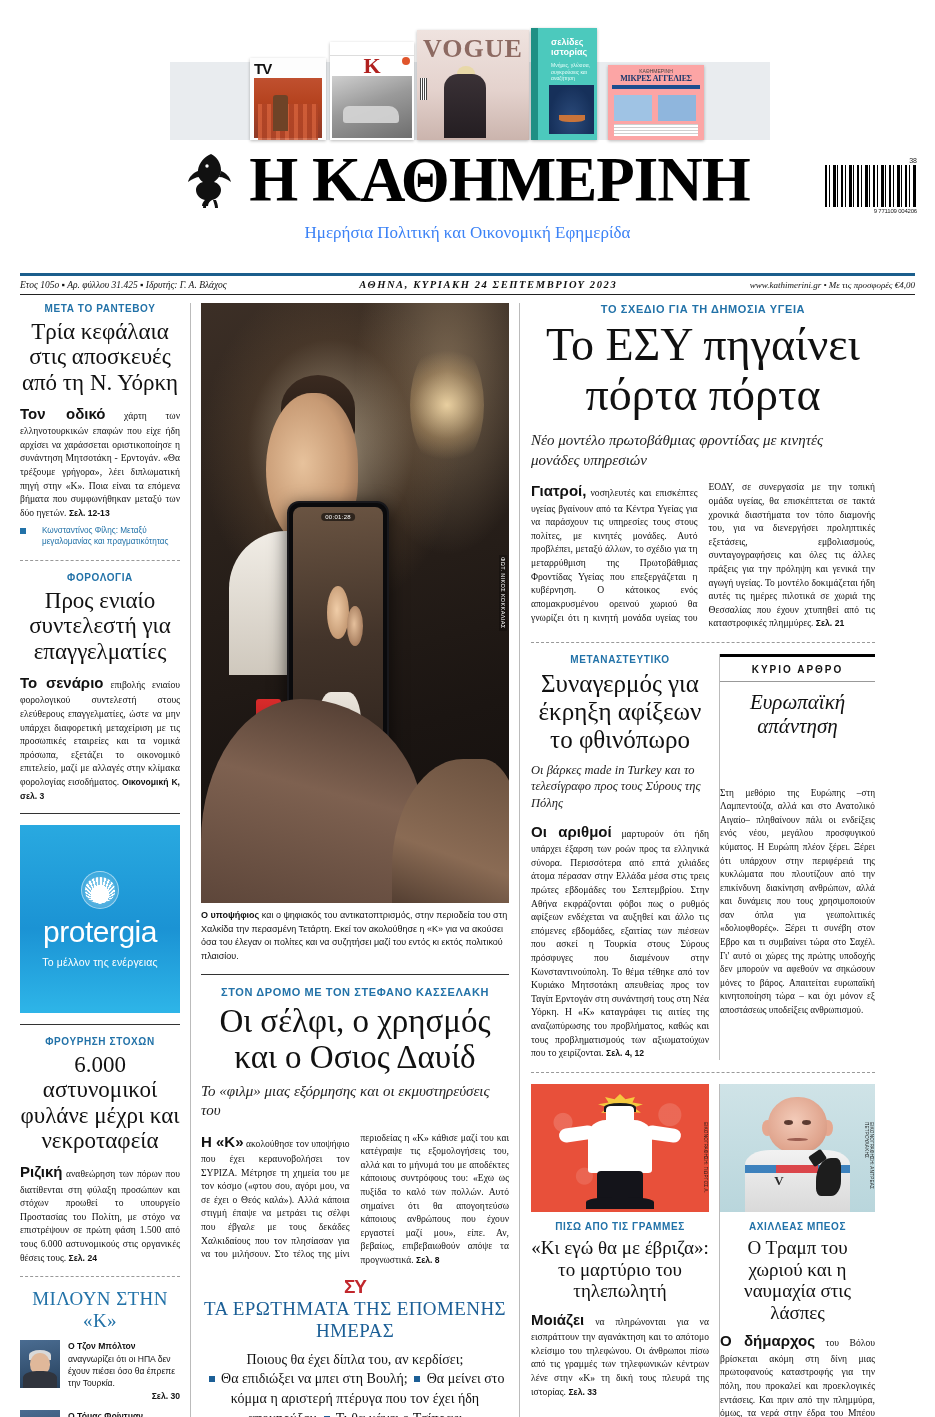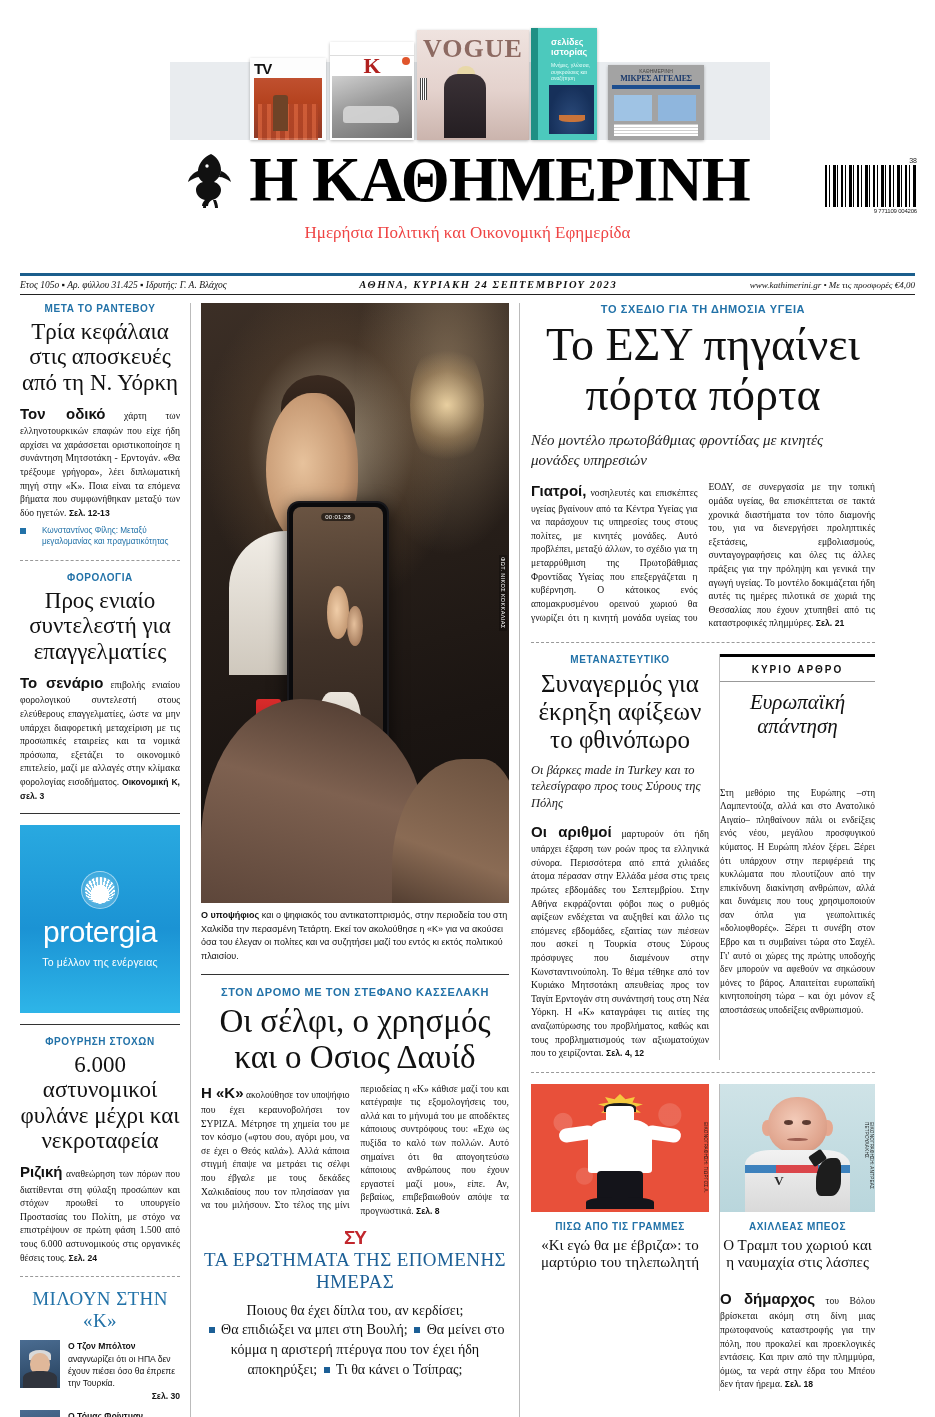--- a/index.html
+++ b/index.html
@@ -86,21 +86,21 @@
   .cover-book .bk-title { position:absolute; left:20px; right:4px; top:10px;
      font-family:"Liberation Sans",sans-serif; font-size:9px; font-weight:bold; color:#fff; line-height:1.1;}
   .cover-book .bk-sub { position:absolute; left:20px; right:4px; top:34px;
      font-family:"Liberation Sans",sans-serif; font-size:5px; color:#eafffb; line-height:1.3;}
   .cover-book .bk-art { position:absolute; left:18px; right:3px; bottom:6px; height:44%;
      background: radial-gradient(ellipse at 50% 70%, #2b4a7a 0%, #16305a 70%);}
   .cover-book .bk-boat { position:absolute; left:22%; bottom:24%; width:58%; height:14%;
      background:#c9743a; border-radius:0 0 40% 40%;}
 
   
-  .cover-news { left: 608px; top: 65px; width: 96px; height: 75px; background:#a3a3a3; }
+  .cover-news { left: 608px; top: 65px; width: 96px; height: 75px; background:#fca5a5; }
   .cover-news .nw-head { font-family:"Liberation Sans",sans-serif; font-size:5px; text-align:center; padding-top:3px; color:#444;}
   .cover-news .nw-title { font-family:"Liberation Serif",serif; font-size:8px; font-weight:bold; text-align:center; color:#19386b; letter-spacing:-.2px;}
   .cover-news .nw-bar { height:4px; background:#1c4e8f; margin:2px 4px;}
   .cover-news .nw-ph { position:absolute; left:6px; top:30px; width:38px; height:26px; background:#9fc3e4;}
   .cover-news .nw-ph2 { position:absolute; left:50px; top:30px; width:38px; height:26px; background:#8fb6dd;}
   .cover-news .nw-lines { position:absolute; left:6px; right:6px; bottom:4px; height:12px;
      background: repeating-linear-gradient(180deg,#cfcfcf 0 1px, #fff 1px 3px);}
 
   
   .masthead {
@@ -137,21 +137,21 @@
     height: 42px;
     background: repeating-linear-gradient(90deg,
       #000 0 2px, #fff 2px 4px, #000 4px 5px, #fff 5px 8px,
       #000 8px 11px, #fff 11px 12px, #000 12px 13px, #fff 13px 16px);
   }
   .barcode-num { font-family:"Liberation Sans",sans-serif; font-size:6px; color:#222; margin-top:1px; letter-spacing:-.2px;}
   .paper-tagline {
     font-family: "Liberation Serif", serif;
     font-size: 17px;
     margin-top: 8px;
-    color: #ef4444;
+    color: #3b82f6;
   }
 
   
   .datebar-top-rule { border-top: 3px solid #1b5e8c; margin: 10px 20px 0 20px; }
   .datebar {
     margin: 0 20px;
     display: flex;
     align-items: center;
     justify-content: space-between;
     padding: 3px 0 4px 0;
@@ -195,21 +195,21 @@
     font-family: "Liberation Serif", serif;
     text-align: center;
     font-weight: normal;
     line-height: 1.1;
     color: #111;
   }
   .hl-left { font-size: 23px; margin-bottom: 8px; }
   .hl-mid  { font-size: 33px; margin-bottom: 6px; }
   .hl-right-main { font-size: 46px; line-height: 1.08; margin-bottom: 12px; }
   .hl-sm { font-size: 25px; line-height: 1.12; margin-bottom: 8px; }
-  .hl-xs { font-size: 15px; line-height: 1.14; margin-bottom: 17px; }
+  .hl-xs { font-size: 19px; line-height: 1.14; margin-bottom: 7px; }
 
   .deck {
     font-family: "Liberation Serif", serif;
     font-style: italic;
     font-size: 15px;
     text-align: left;
     line-height: 1.3;
     color: #222;
     margin-bottom: 10px;
   }
@@ -736,20 +736,21 @@
       <div class="photo-caption">
         <b>Ο υποψήφιος</b>
         <span>και ο ψηφιακός του αντικατοπτρισμός, στην περιοδεία του στη Χαλκίδα την περασμένη Τετάρτη. Εκεί τον ακολούθησε η «Κ» για να ακούσει όσα του έλεγαν οι πολίτες και να συζητήσει μαζί του εντός κι εκτός πολιτικού πλαισίου.</span>
       </div>
 
       <div class="solid-sep"></div>
 
       <div>
         <div class="kicker lg">ΣΤΟΝ ΔΡΟΜΟ ΜΕ ΤΟΝ ΣΤΕΦΑΝΟ ΚΑΣΣΕΛΑΚΗ</div>
         <div class="hl hl-mid">Οι σέλφι, ο χρησμός και ο Οσιος Δαυίδ</div>
+        <div class="deck">Το «φιλμ» μιας εξόρμησης και οι εκμυστηρεύσεις του</div>
 
         <div class="body-text two-col">
           <b>Η «Κ»</b>
           <span>ακολούθησε τον υποψήφιο που έχει κεραυνοβολήσει τον ΣΥΡΙΖΑ. Μέτρησε τη χημεία του με τον κόσμο («φτου σου, αγόρι μου, να σε έχει ο Θεός καλά»). Αλλά κάποια στιγμή έπαψε να μετράει τις σέλφι που έβγαλε με τους δεκάδες Χαλκιδαίους που τον πλησίασαν για να του μιλήσουν. Στο τέλος της μίνι περιοδείας</span>
           <span>η «Κ» κάθισε μαζί του και κατέγραψε τις εξομολογήσεις του, αλλά και το μήνυμά του με αποδέκτες κάποιους συντρόφους του: «Εχω ως πυξίδα το καλό των πολλών. Αυτό σημαίνει ότι θα απογοητεύσω κάποιους ανθρώπους που έχουν εργαστεί μαζί μου», είπε. Αν, βεβαίως, επιβεβαιωθούν απόψε τα προγνωστικά.</span>
           <span class="ref">Σελ. 8</span>
         </div>
       </div>
 
       <div class="syriza-block">
@@ -822,20 +823,25 @@
               <div class="ph-arm-r"></div>
               <div class="ph-body"></div>
               <div class="ph-hair"></div>
               <div class="ph-head"></div>
               <div class="ph-legs"></div>
               <div class="ph-stool"></div>
               <div class="illus-credit">ΕΙΚΟΝΟΓΡΑΦΗΣΗ: ΓΙΩΡΓΟΣ Λ.</div>
             </div>
             <div class="kicker" style="margin-top:9px">ΠΙΣΩ ΑΠΟ ΤΙΣ ΓΡΑΜΜΕΣ</div>
             <div class="hl hl-xs">«Κι εγώ θα με έβριζα»: το μαρτύριο του τηλεπωλητή</div>
+            <div class="body-text">
+              <b>Μοιάζει</b>
+              <span>να πληρώνονται για να εισπράττουν την αγανάκτηση και το απότομο κλείσιμο του τηλεφώνου. Οι άνθρωποι πίσω από τις γραμμές των τηλεφωνικών κέντρων λένε στην «Κ» τη δική τους πλευρά της ιστορίας.</span>
+              <span class="ref">Σελ. 33</span>
+            </div>
           </div>
         </div>
 
         <div class="rs-right">
           <div>
             <div class="illus illus-beos">
               <div class="bs-ear-l"></div>
               <div class="bs-ear-r"></div>
               <div class="bs-head"></div>
               <div class="bs-eye-l"></div>

